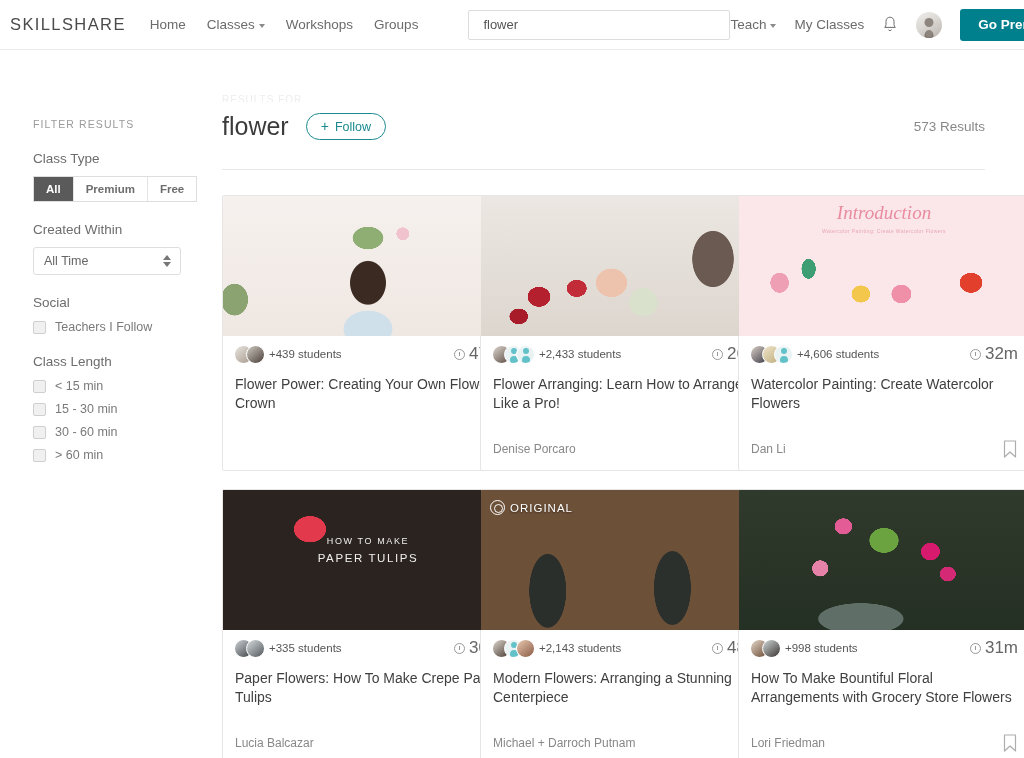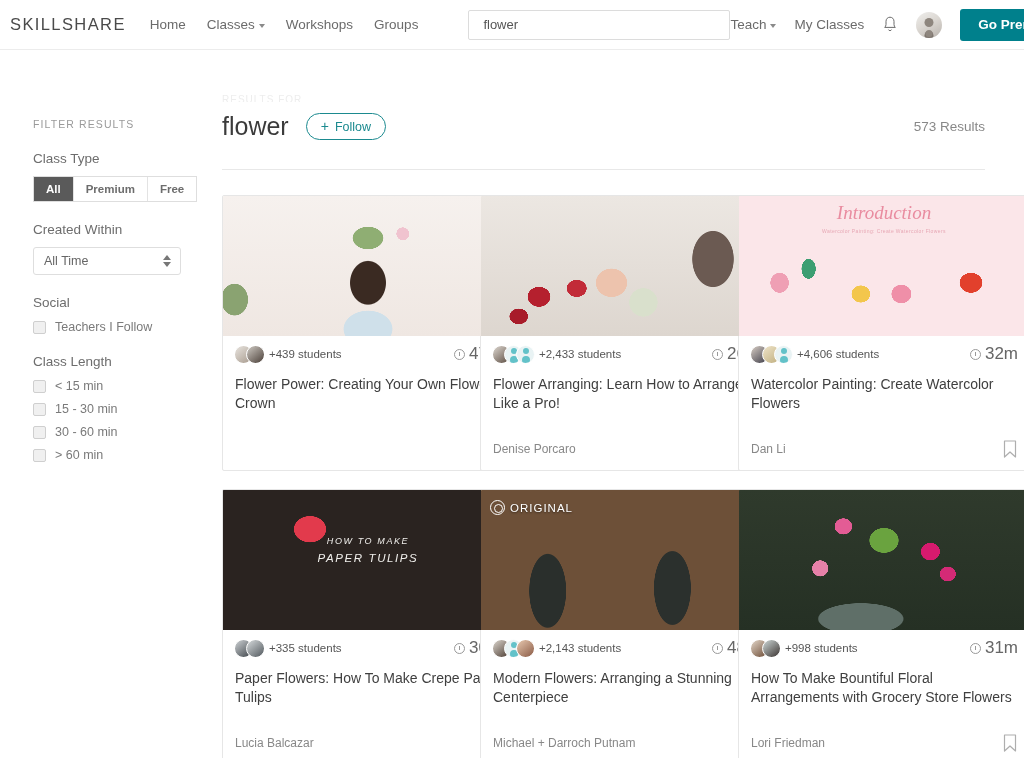--- a/index.html
+++ b/index.html
@@ -349,21 +349,21 @@
     font-size: 5px; color: #e7a8b5; letter-spacing: .4px;
   }
   .t4 { background:
       radial-gradient(ellipse 22px 18px at 30% 28%, #e23a4c 0%,#e23a4c 72%, transparent 74%),
       radial-gradient(circle 4px at 30% 28%, #2a2320 0%,#2a2320 100%),
       radial-gradient(ellipse 15px 15px at 62% 18%, #b08fd8 0%,#b08fd8 72%, transparent 74%),
       radial-gradient(ellipse 13px 13px at 82% 30%, #e24a86 0%,#e24a86 72%, transparent 74%),
       radial-gradient(ellipse 17px 15px at 82% 62%, #e0304a 0%,#e0304a 72%, transparent 74%),
       radial-gradient(ellipse 14px 16px at 5% 72%, #e8b93a 0%,#e8b93a 72%, transparent 74%),
       radial-gradient(circle 8px at 58% 78%, #5b6268 0%,#5b6268 70%, transparent 72%),
-      linear-gradient(180deg,#3f4448,#34383c); font-style: italic;
+      linear-gradient(180deg,#3f4448,#34383c);
   }
   .t4 .chalk1, .t4 .chalk2 {
     position: absolute; left: 0; right: 0; text-align: center;
     color: #f0efec; font-family: "Liberation Sans", sans-serif;
     letter-spacing: 1.6px;
   }
   .t4 .chalk1 { top: 46px; font-size: 9px; }
   .t4 .chalk2 { top: 62px; font-size: 11.5px; }
   .t5 { background:
       radial-gradient(ellipse 26px 52px at 23% 72%, #2a2f2c 0%,#2a2f2c 70%, transparent 72%),

